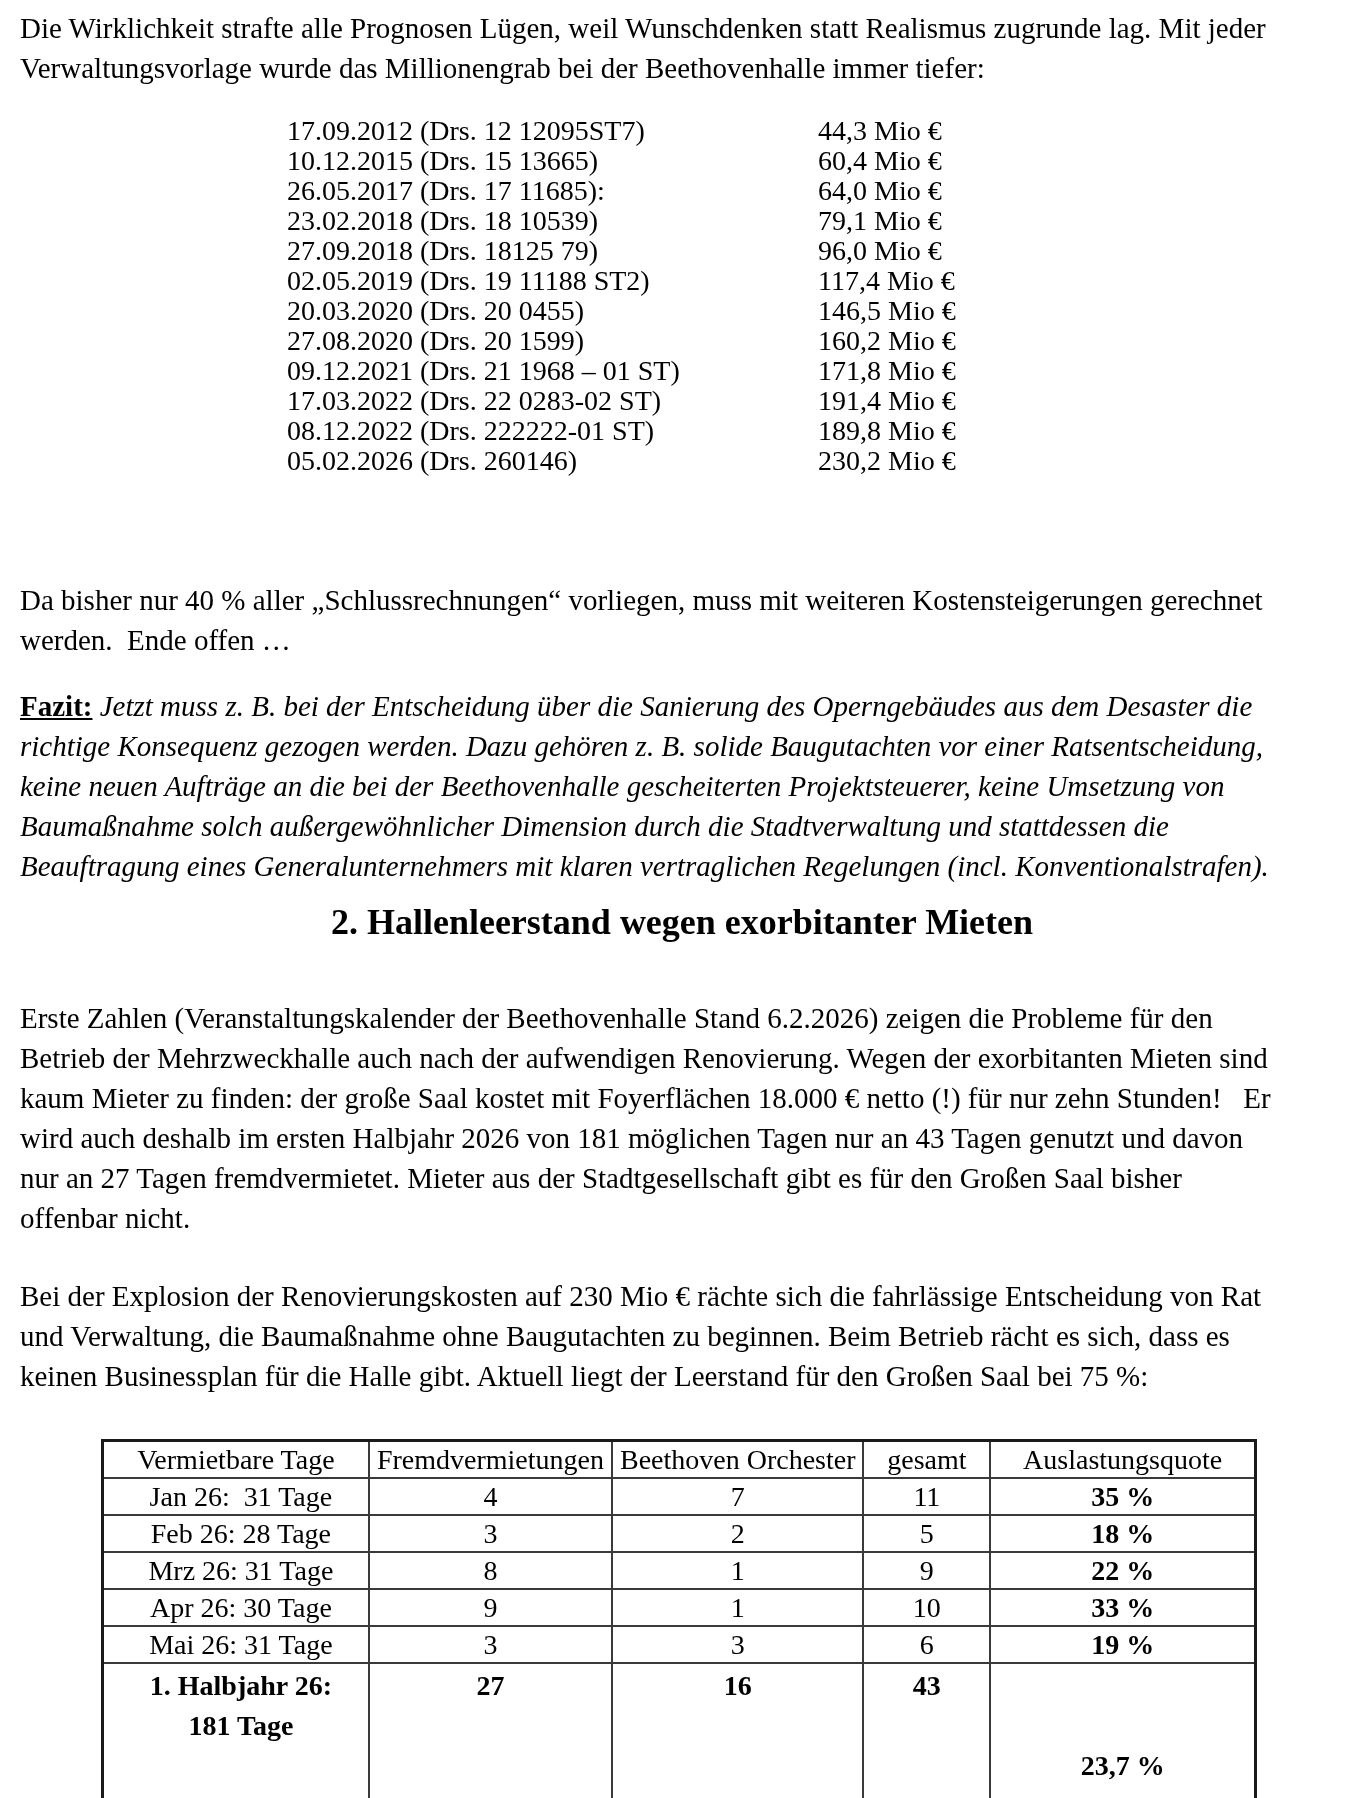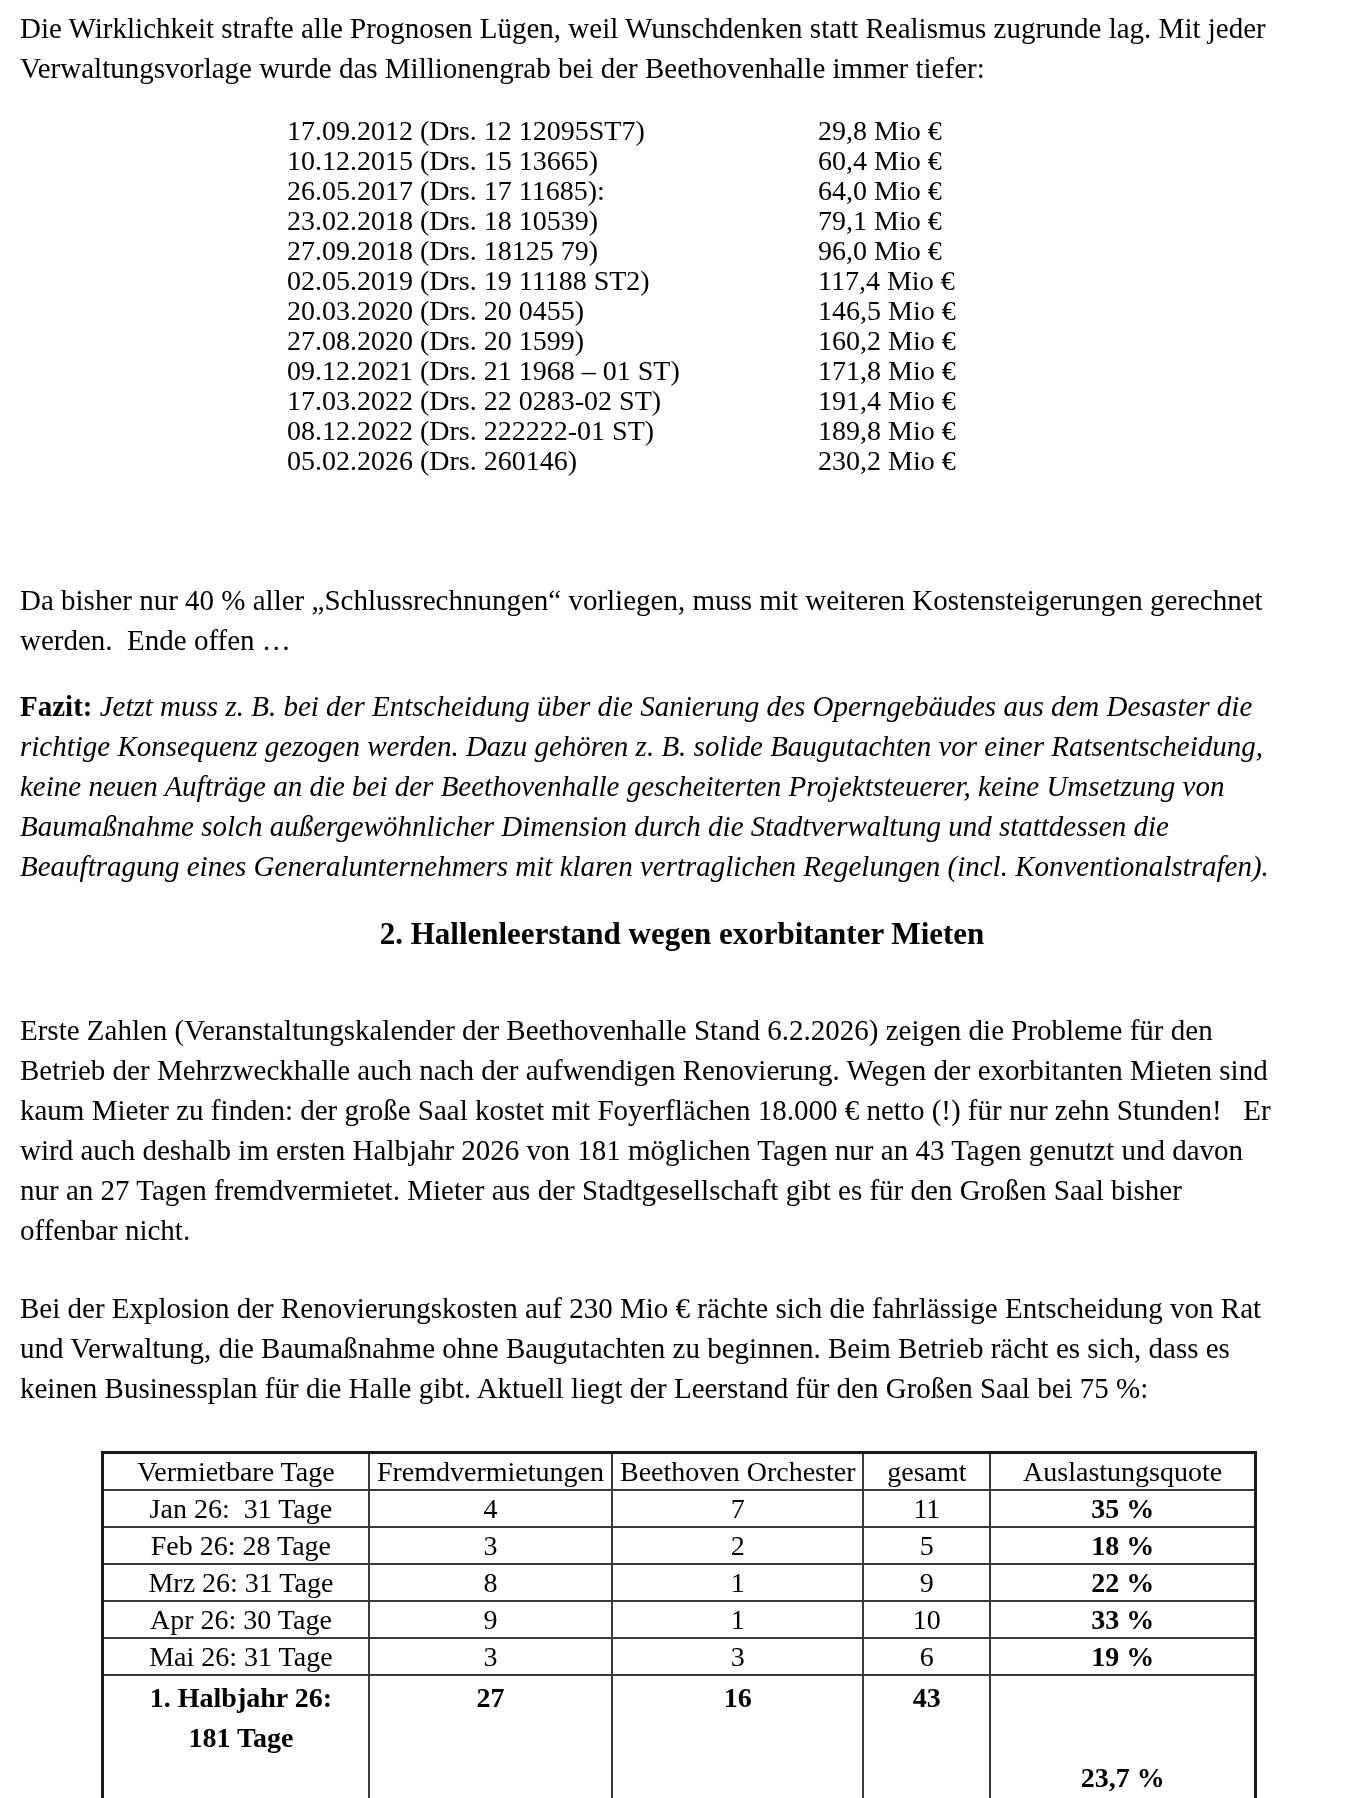--- a/index.html
+++ b/index.html
@@ -14,29 +14,29 @@
     font-family:"Liberation Serif","DejaVu Serif",serif;
     font-size:29px;
     line-height:40px;
     overflow:hidden;
   }
   .line{white-space:pre;}
   .para{margin:0;}
   .note{margin-top:104px;}
   .fazit{margin-top:26px;}
   .fazit .line{font-style:italic;}
-  .fazit-lead{font-style:normal;font-weight:bold;}
+  .fazit-lead{font-style:normal;font-weight:bold;text-decoration:underline;}
   .cost-list{margin-top:28px;margin-left:267px;font-size:28px;line-height:30px;}
   .cost-row{white-space:pre;}
   .cost-date{display:inline-block;width:531px;}
   .section-heading{
-    margin-top:28px;
+    margin-top:16px;
     text-align:center;
     font-weight:bold;
-    font-size:31px;
+    font-size:36px;
     line-height:40px;
   }
   .p-usage{margin-top:56px;}
   .p-explosion{margin-top:38px;}
   table.occupancy{
     margin-top:43px;
     margin-left:81px;
     width:1156px;
     border-collapse:collapse;
     border:3px solid #1a1a1a;
@@ -60,21 +60,21 @@
 <body>
 
 <div class="page">
 
   <div class="para">
     <div class="line">Die Wirklichkeit strafte alle Prognosen Lügen, weil Wunschdenken statt Realismus zugrunde lag. Mit jeder</div>
     <div class="line">Verwaltungsvorlage wurde das Millionengrab bei der Beethovenhalle immer tiefer:</div>
   </div>
 
   <div class="cost-list">
-    <div class="cost-row"><span class="cost-date">17.09.2012 (Drs. 12 12095ST7)</span><span class="cost-amount">29,8 Mio €</span></div>
+    <div class="cost-row"><span class="cost-date">17.09.2012 (Drs. 12 12095ST7)</span><span class="cost-amount">44,3 Mio €</span></div>
     <div class="cost-row"><span class="cost-date">10.12.2015 (Drs. 15 13665)</span><span class="cost-amount">60,4 Mio €</span></div>
     <div class="cost-row"><span class="cost-date">26.05.2017 (Drs. 17 11685):</span><span class="cost-amount">64,0 Mio €</span></div>
     <div class="cost-row"><span class="cost-date">23.02.2018 (Drs. 18 10539)</span><span class="cost-amount">79,1 Mio €</span></div>
     <div class="cost-row"><span class="cost-date">27.09.2018 (Drs. 18125 79)</span><span class="cost-amount">96,0 Mio €</span></div>
     <div class="cost-row"><span class="cost-date">02.05.2019 (Drs. 19 11188 ST2)</span><span class="cost-amount">117,4 Mio €</span></div>
     <div class="cost-row"><span class="cost-date">20.03.2020 (Drs. 20 0455)</span><span class="cost-amount">146,5 Mio €</span></div>
     <div class="cost-row"><span class="cost-date">27.08.2020 (Drs. 20 1599)</span><span class="cost-amount">160,2 Mio €</span></div>
     <div class="cost-row"><span class="cost-date">09.12.2021 (Drs. 21 1968 – 01 ST)</span><span class="cost-amount">171,8 Mio €</span></div>
     <div class="cost-row"><span class="cost-date">17.03.2022 (Drs. 22 0283-02 ST)</span><span class="cost-amount">191,4 Mio €</span></div>
     <div class="cost-row"><span class="cost-date">08.12.2022 (Drs. 222222-01 ST)</span><span class="cost-amount">189,8 Mio €</span></div>

